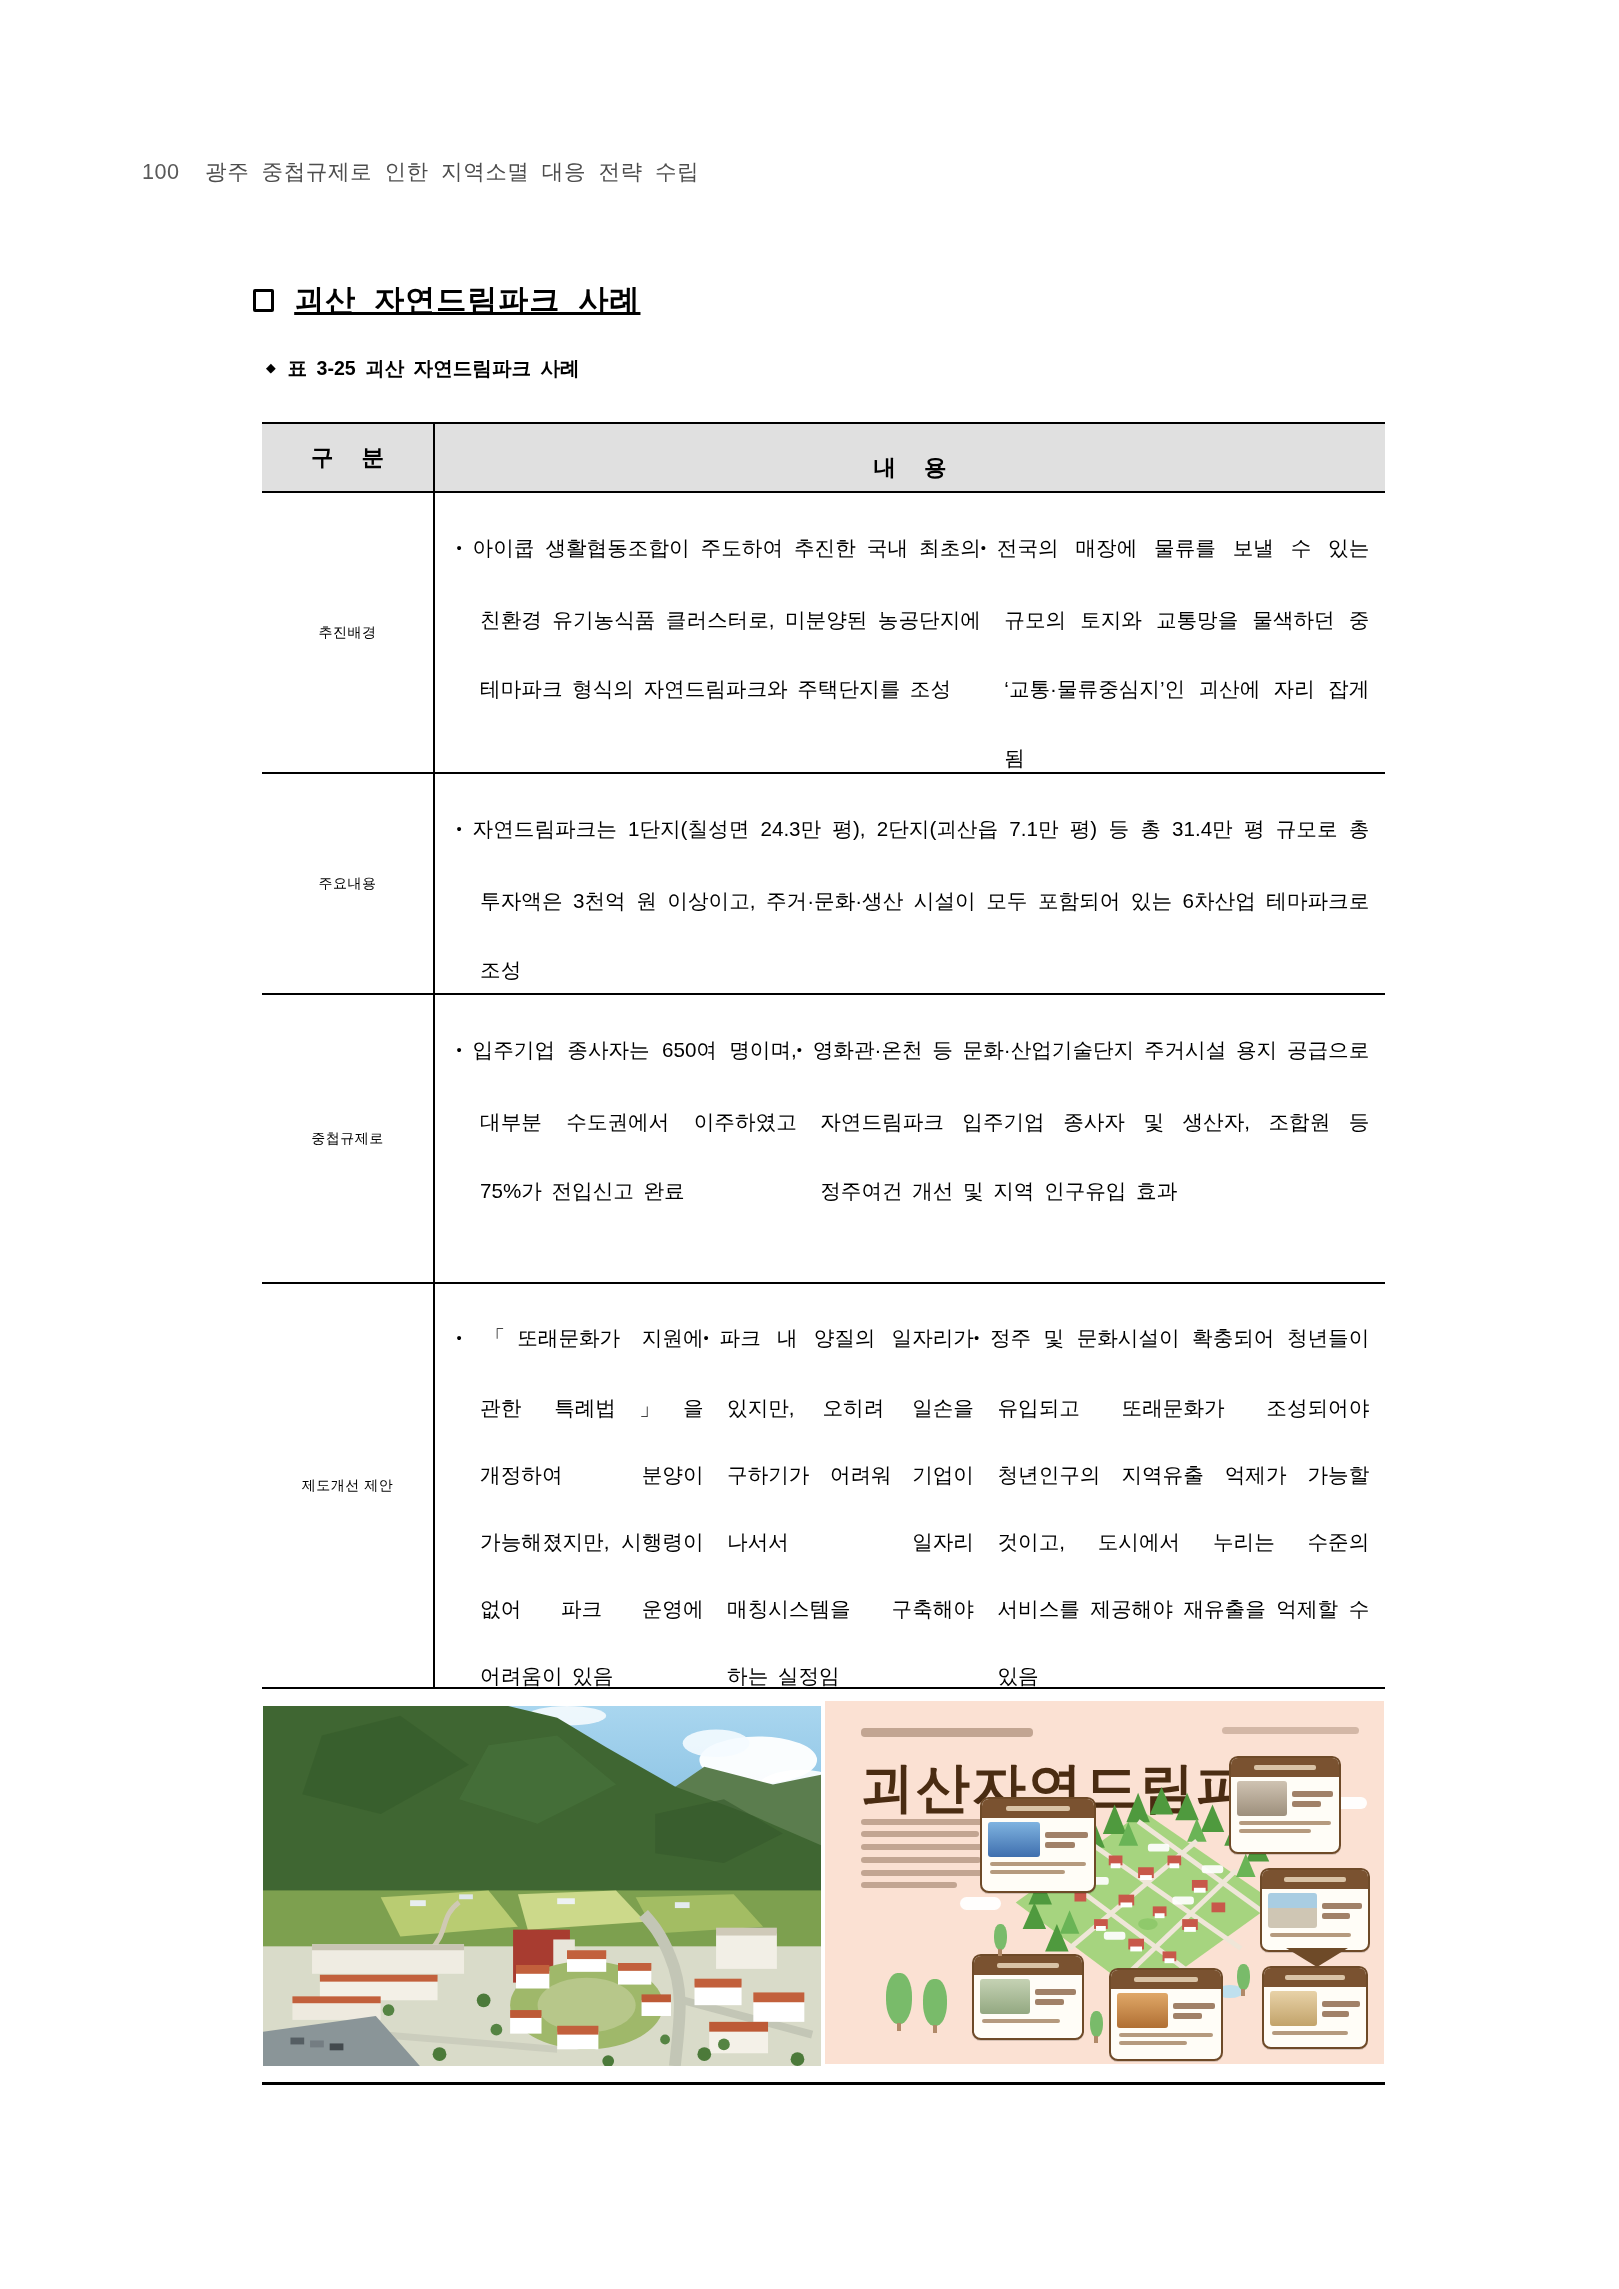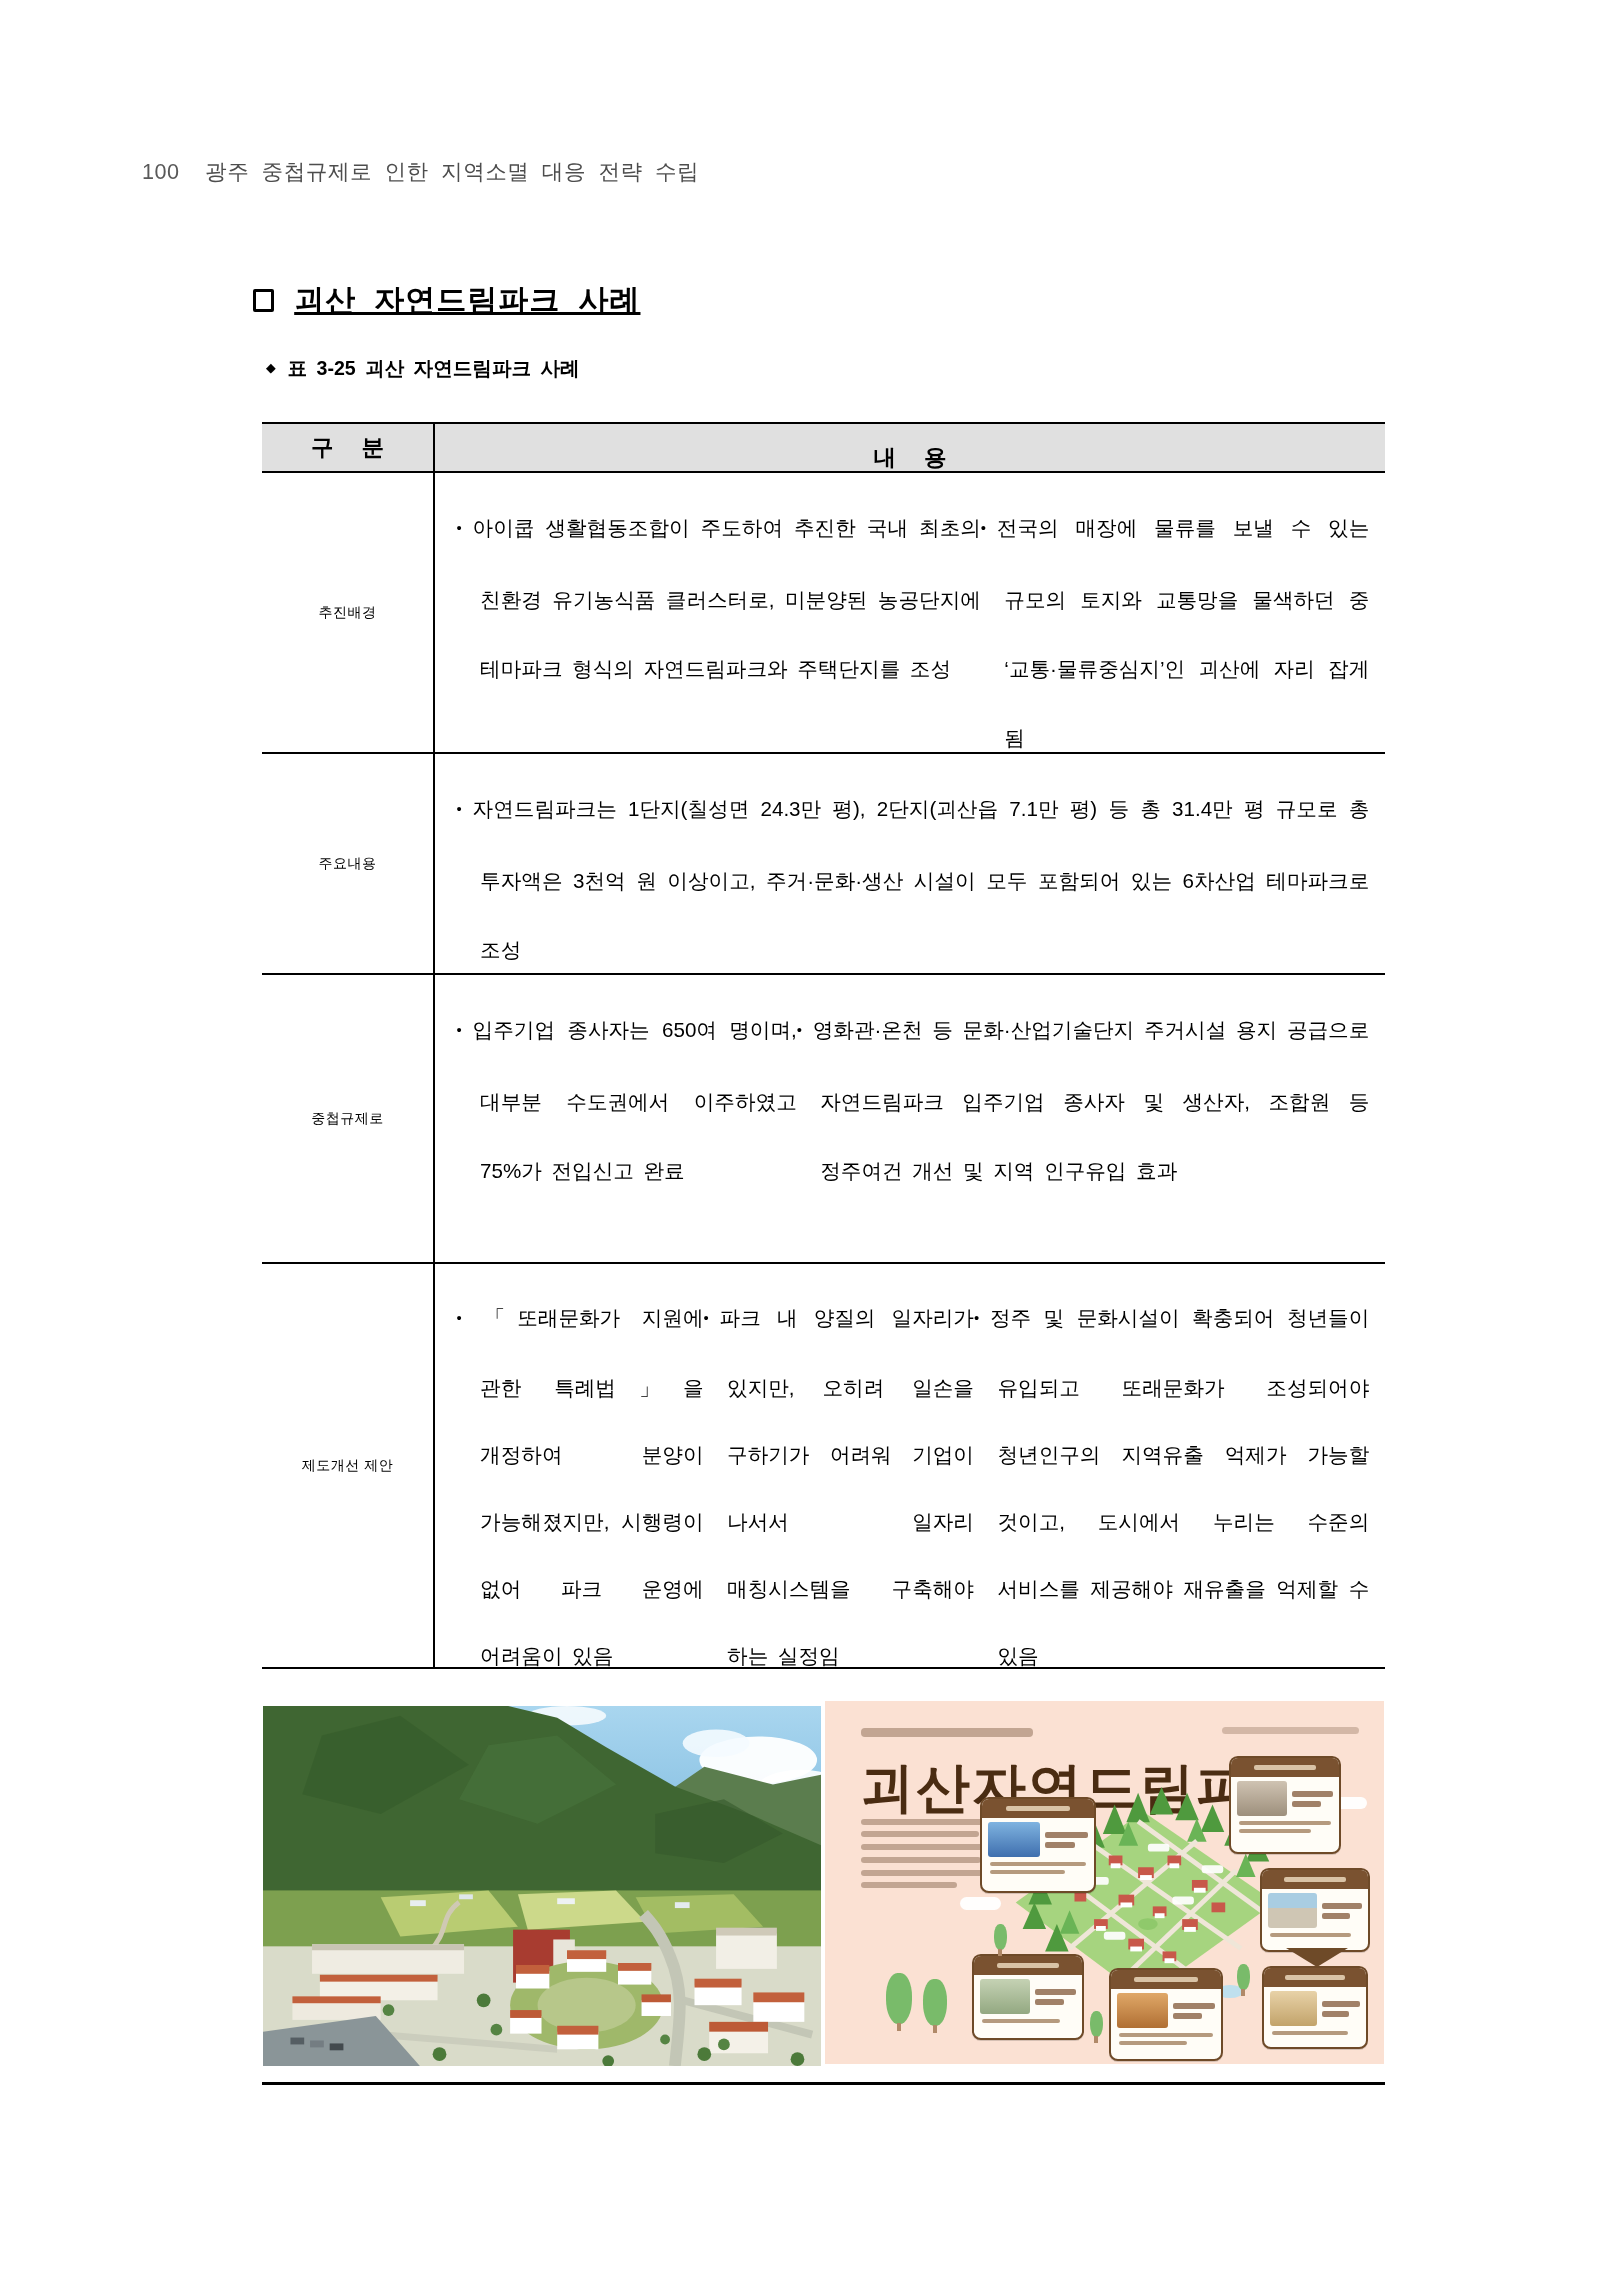--- a/index.html
+++ b/index.html
@@ -17,21 +17,21 @@
   .section-title { position:absolute; left:253px; top:280px; display:flex; align-items:center;
     font-size:30px; font-weight:bold; letter-spacing:1px; word-spacing:8.8px;text-decoration:underline; }
   .sq { width:20.6px; height:22.5px; border:3.9px solid #000; border-radius:2px; margin-right:20.6px; flex:0 0 auto; }
   
   .tcaption { position:absolute; left:266px; top:355px; display:flex; align-items:center;
     font-size:19.6px; font-weight:bold; word-spacing:3.9px; }
   .diamond { font-size:12.7px; margin-right:11.8px; line-height:1; }
   
   .ctable { position:absolute; left:262px; top:422px; width:1123px; border-top:2px solid #000; }
   .trow { display:flex; border-bottom:2px solid #000; }
-  .thead { height:49px; background:#e0e0e0; }
+  .thead { height:69px; background:#e0e0e0; }
   .th { display:flex; align-items:center; justify-content:center;
         font-size:22.5px; font-weight:bold; word-spacing:21.6px; }
   .c1 { width:173px; border-right:2px solid #000; flex:0 0 auto; }
   .c2 { flex:1;margin-top:20px; }
   .tlabel { display:flex; align-items:center; justify-content:center; font-size:14px;
             letter-spacing:0.5px; text-align:center; }
   .tcontent { display:flex; flex-direction:row; justify-content:center;
               padding:0 15.7px 0 21.6px; font-size:20.6px; text-align:justify;
               word-break:keep-all; word-spacing:3.9px; }
   .r1 .tcontent,.r2 .tcontent,.r3 .tcontent { line-height:69px; }

